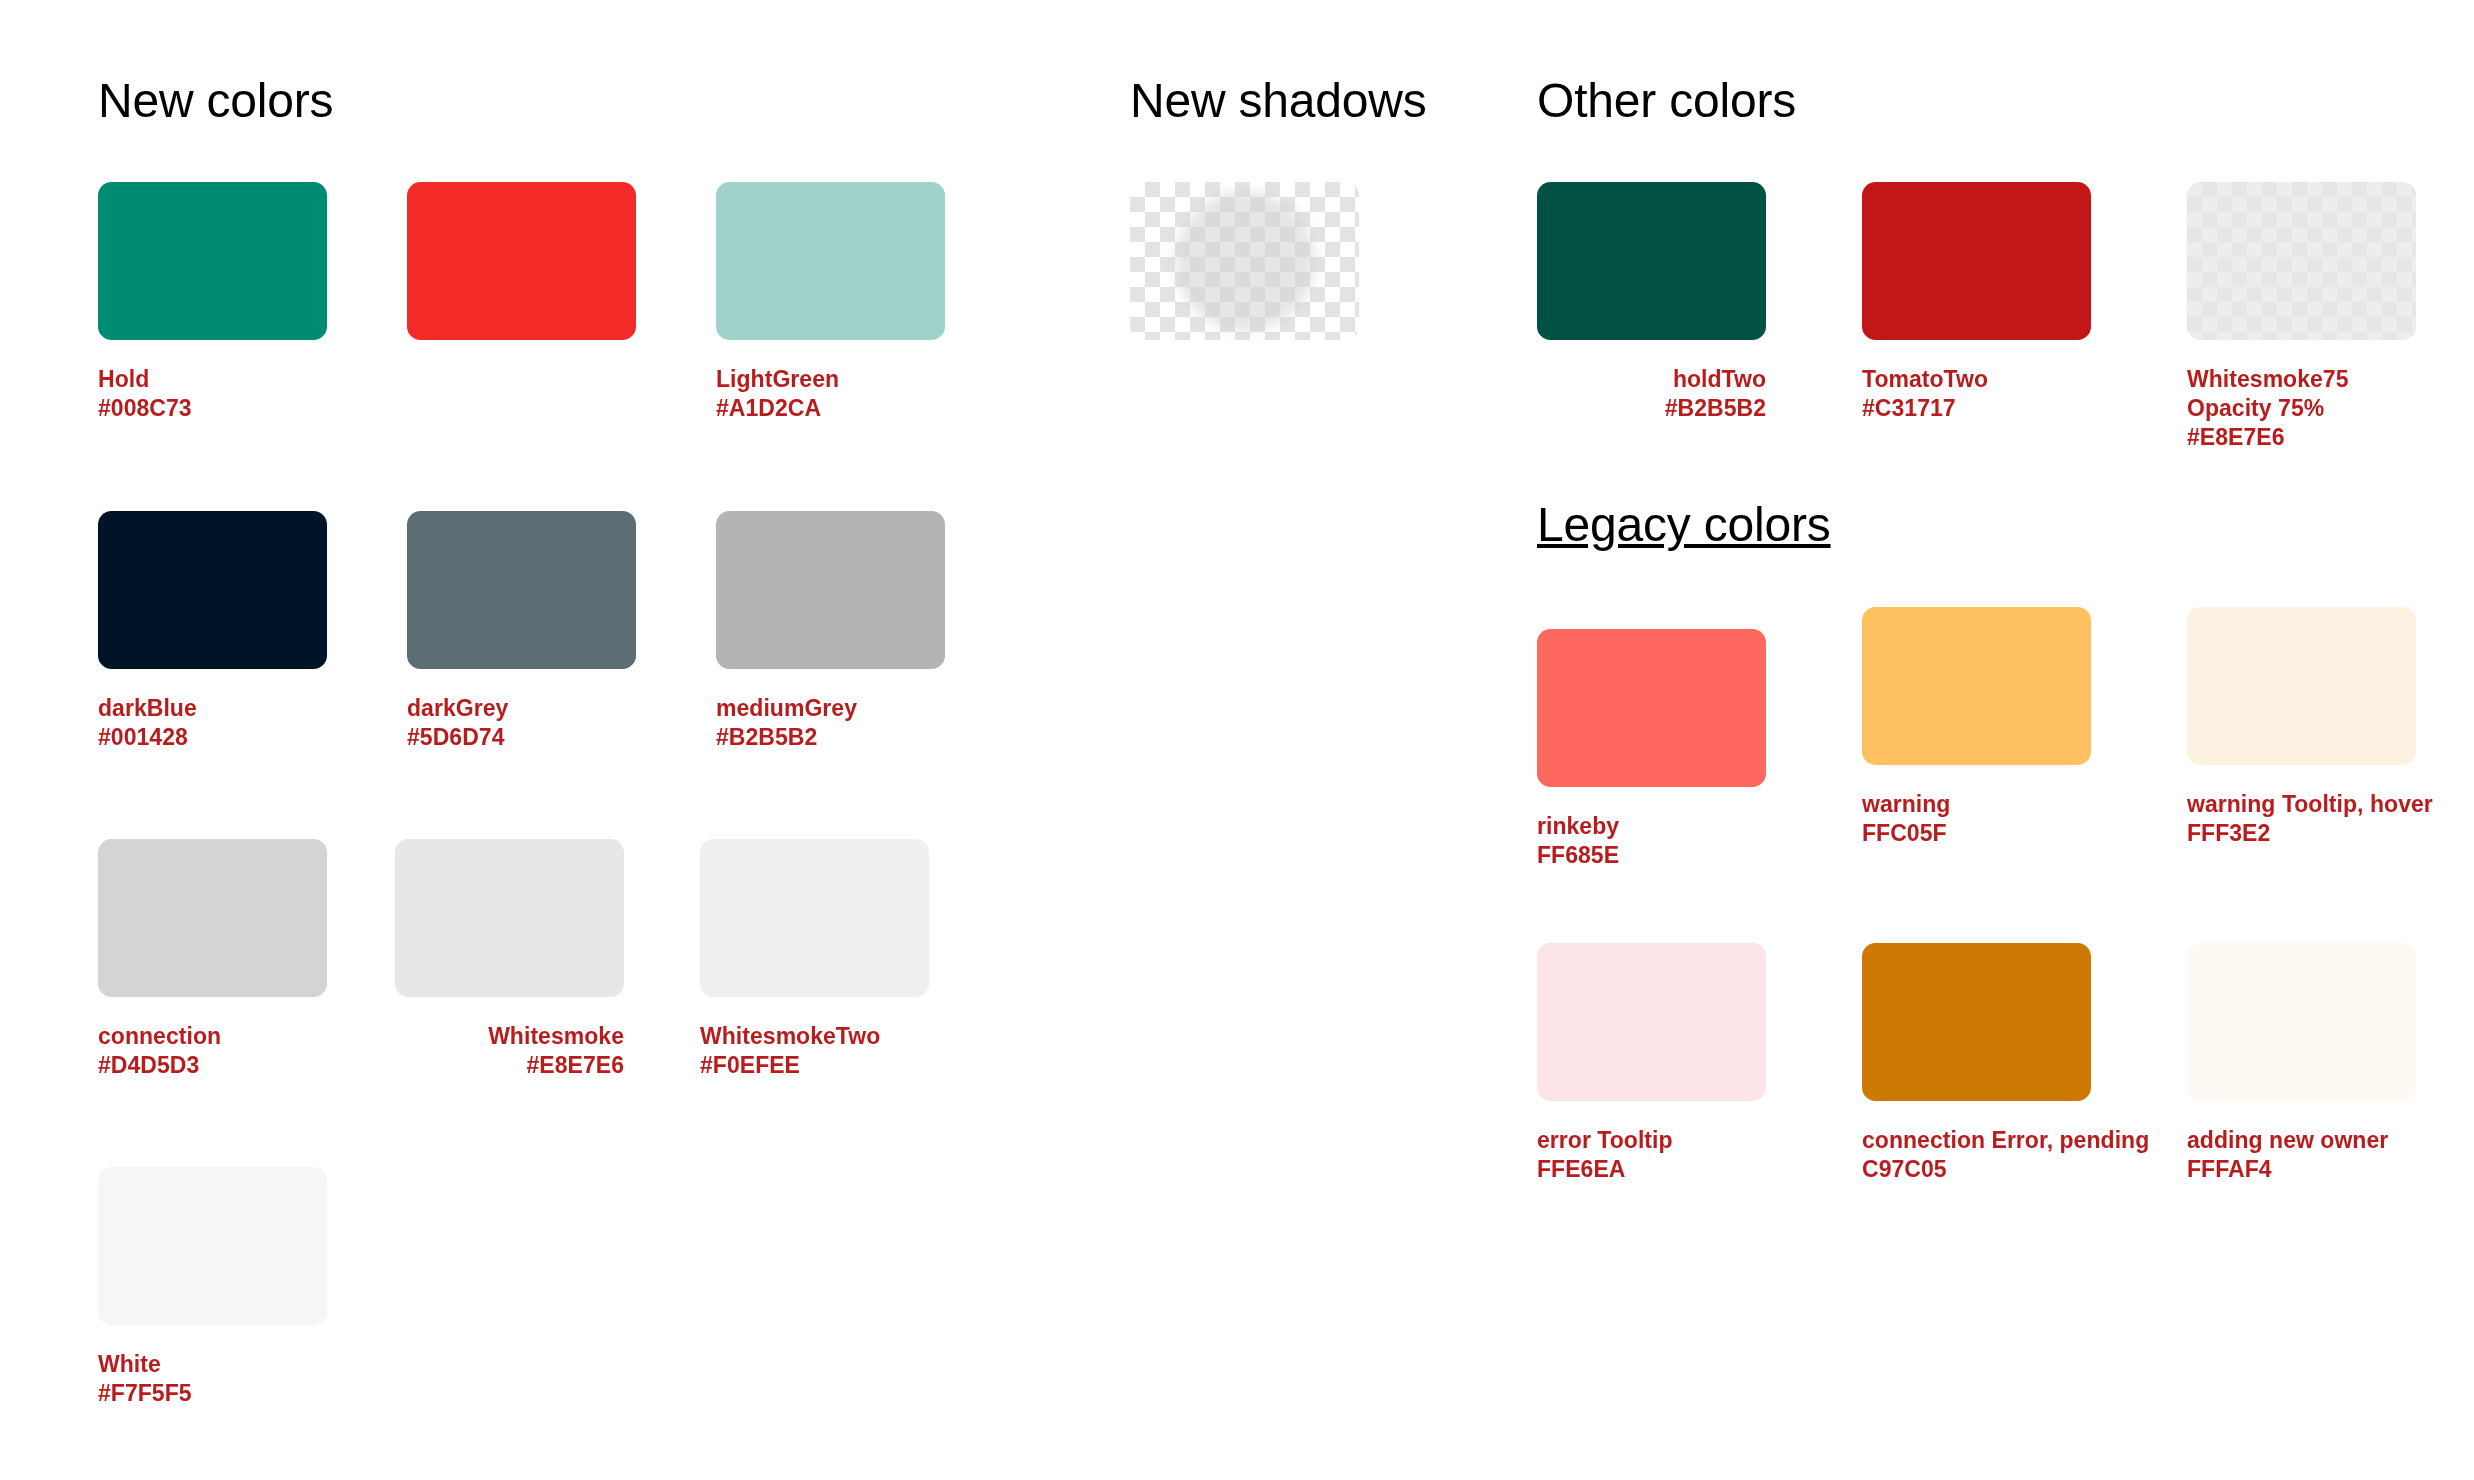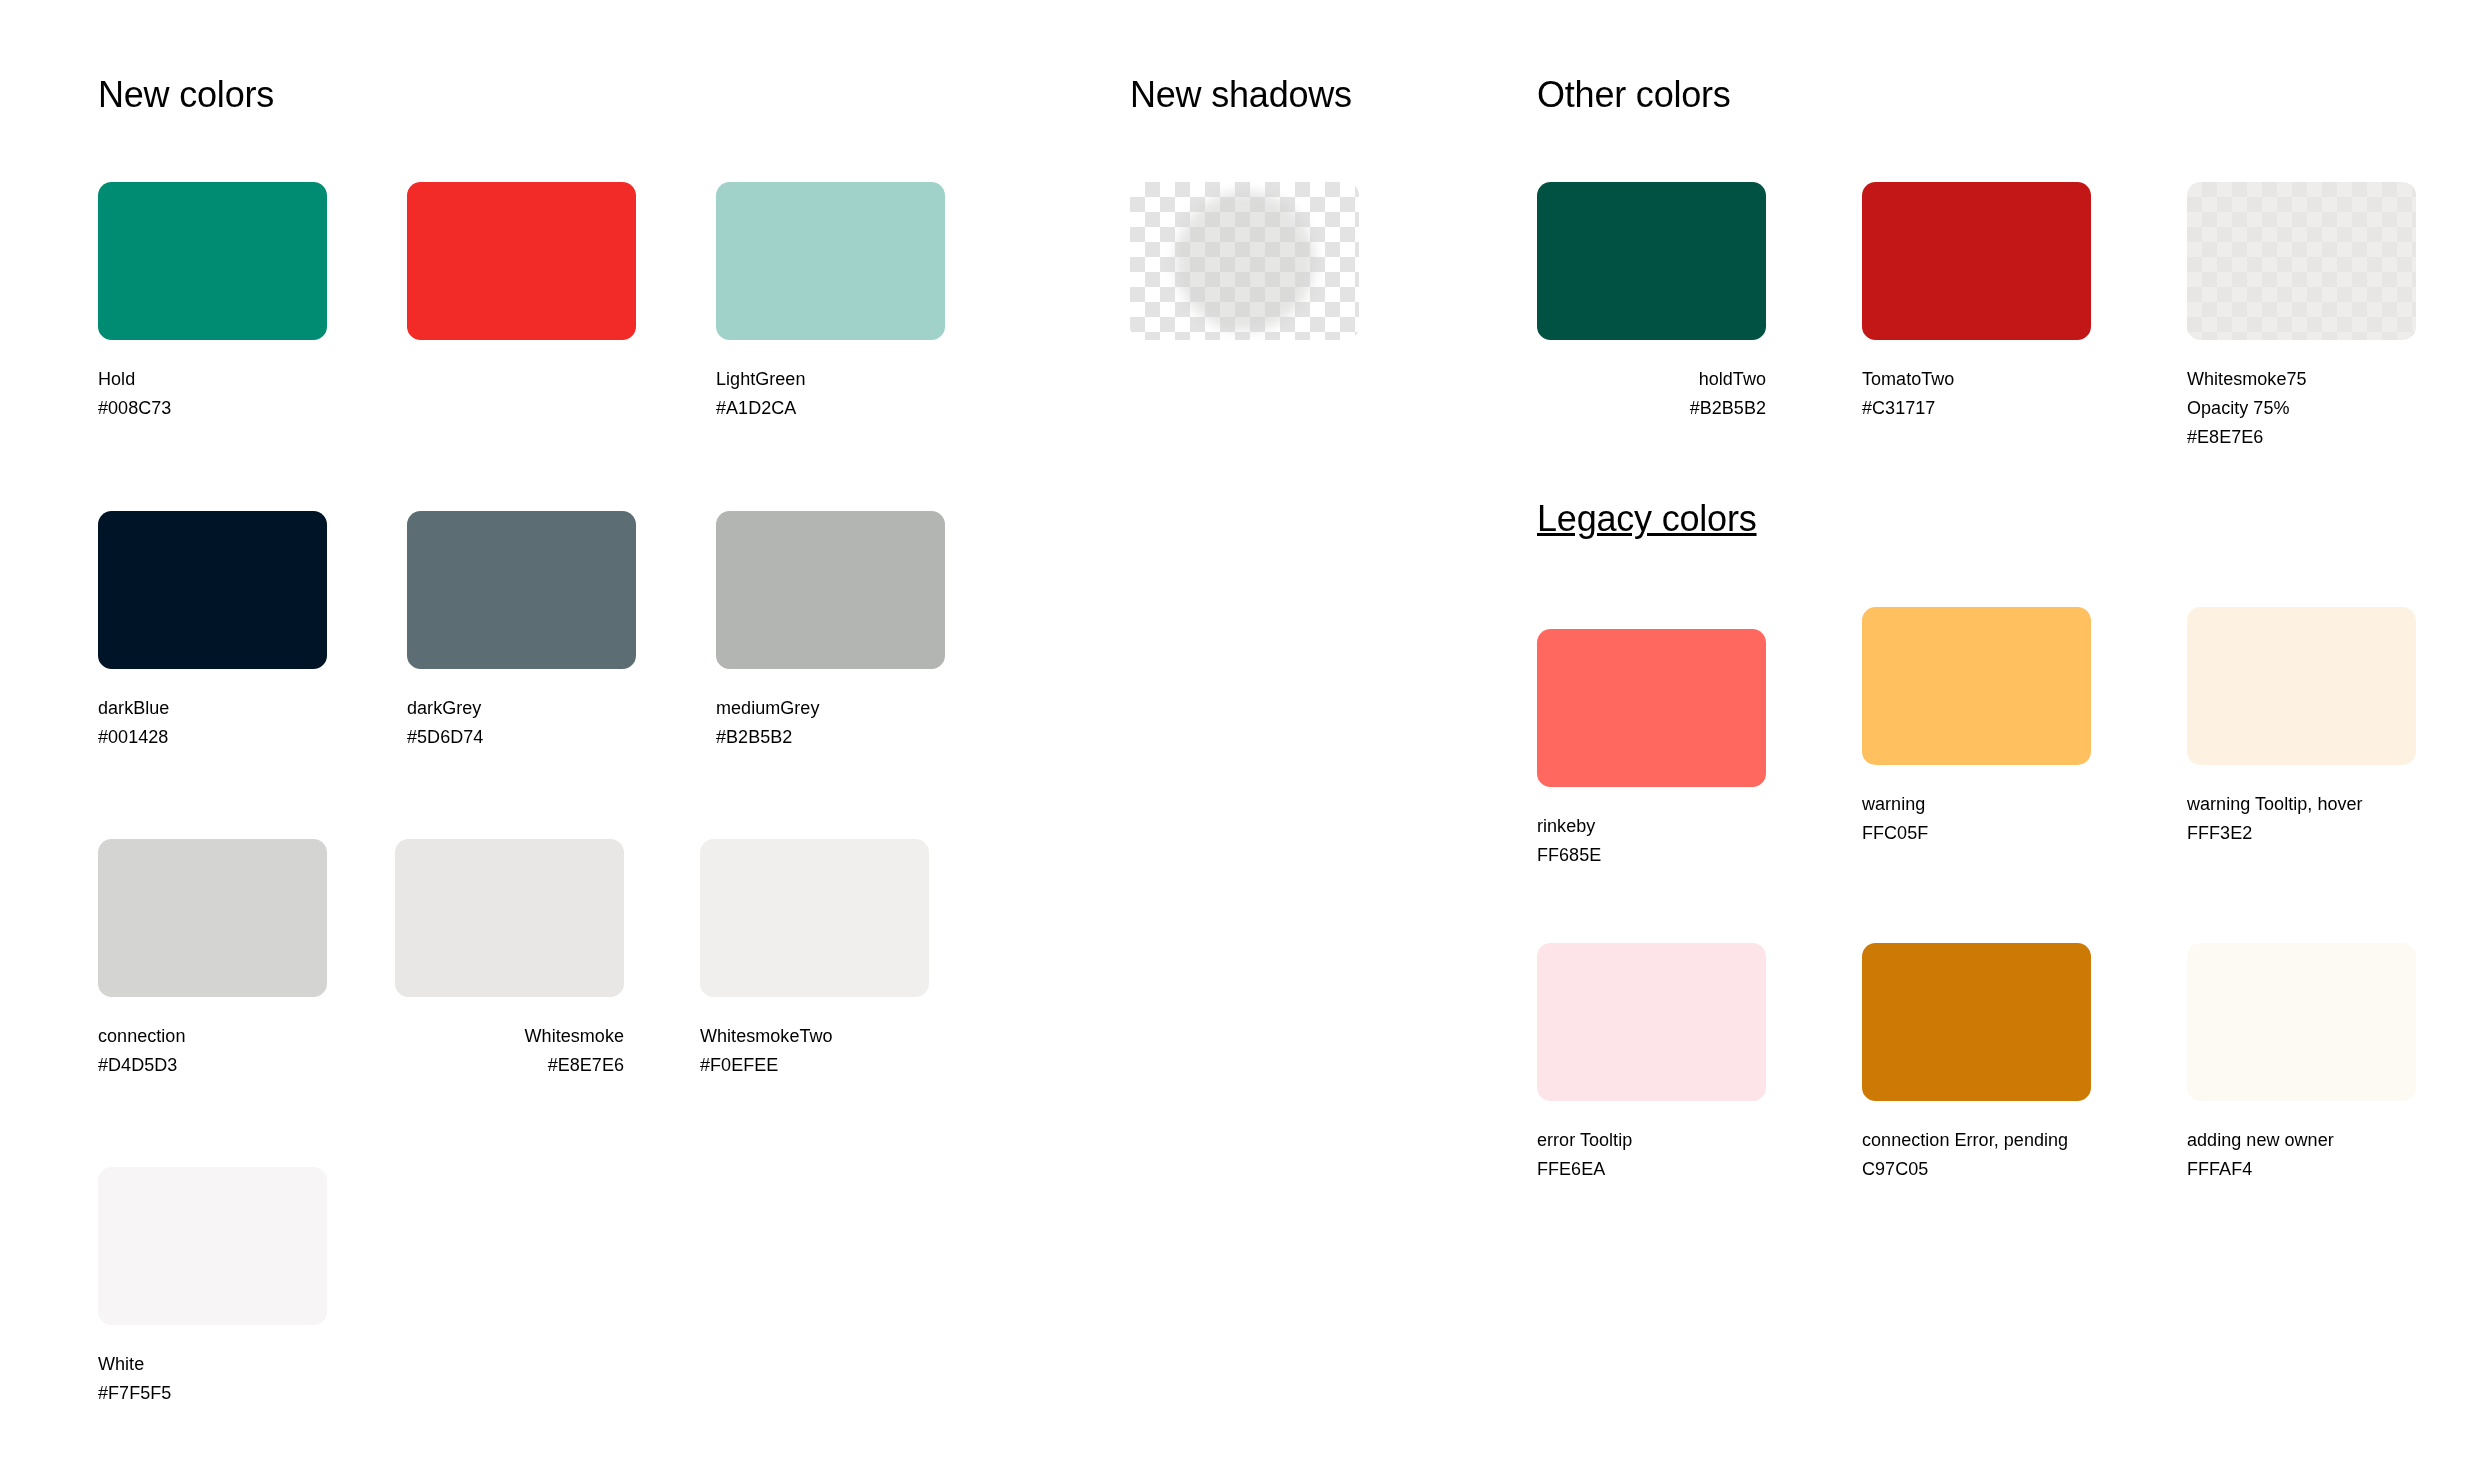--- a/index.html
+++ b/index.html
@@ -18,21 +18,21 @@
   }
 
   .canvas {
     position: absolute;
     inset: 0;
   }
 
   
   .section-title {
     position: absolute;
-    font-size: 36px;
+    font-size: 48px;
     font-weight: 400;
     letter-spacing: -0.2px;
     line-height: 1;
     white-space: nowrap;
     color: #000;
   }
 
   
   .group {
     position: absolute;
@@ -85,25 +85,25 @@
     border-radius: 50%;
     background: #D4D4D3;
     opacity: 0.59;
     filter: blur(5.6px);
   }
 
   .labels {
     margin-top: 25px;
   }
   .label-line {
-    font-size: 18px;
+    font-size: 23px;
     line-height: 29px;
-    font-weight: 400;
+    font-weight: 700;
     letter-spacing: 0.04px;
-    color: #000000;
+    color: #b91c1c;
     white-space: nowrap;
   }
 </style>
 </head>
 <body>
 
 <div class="canvas">
 
   <div class="section-title" style="left:98px; top:77px;">New colors</div>
 

